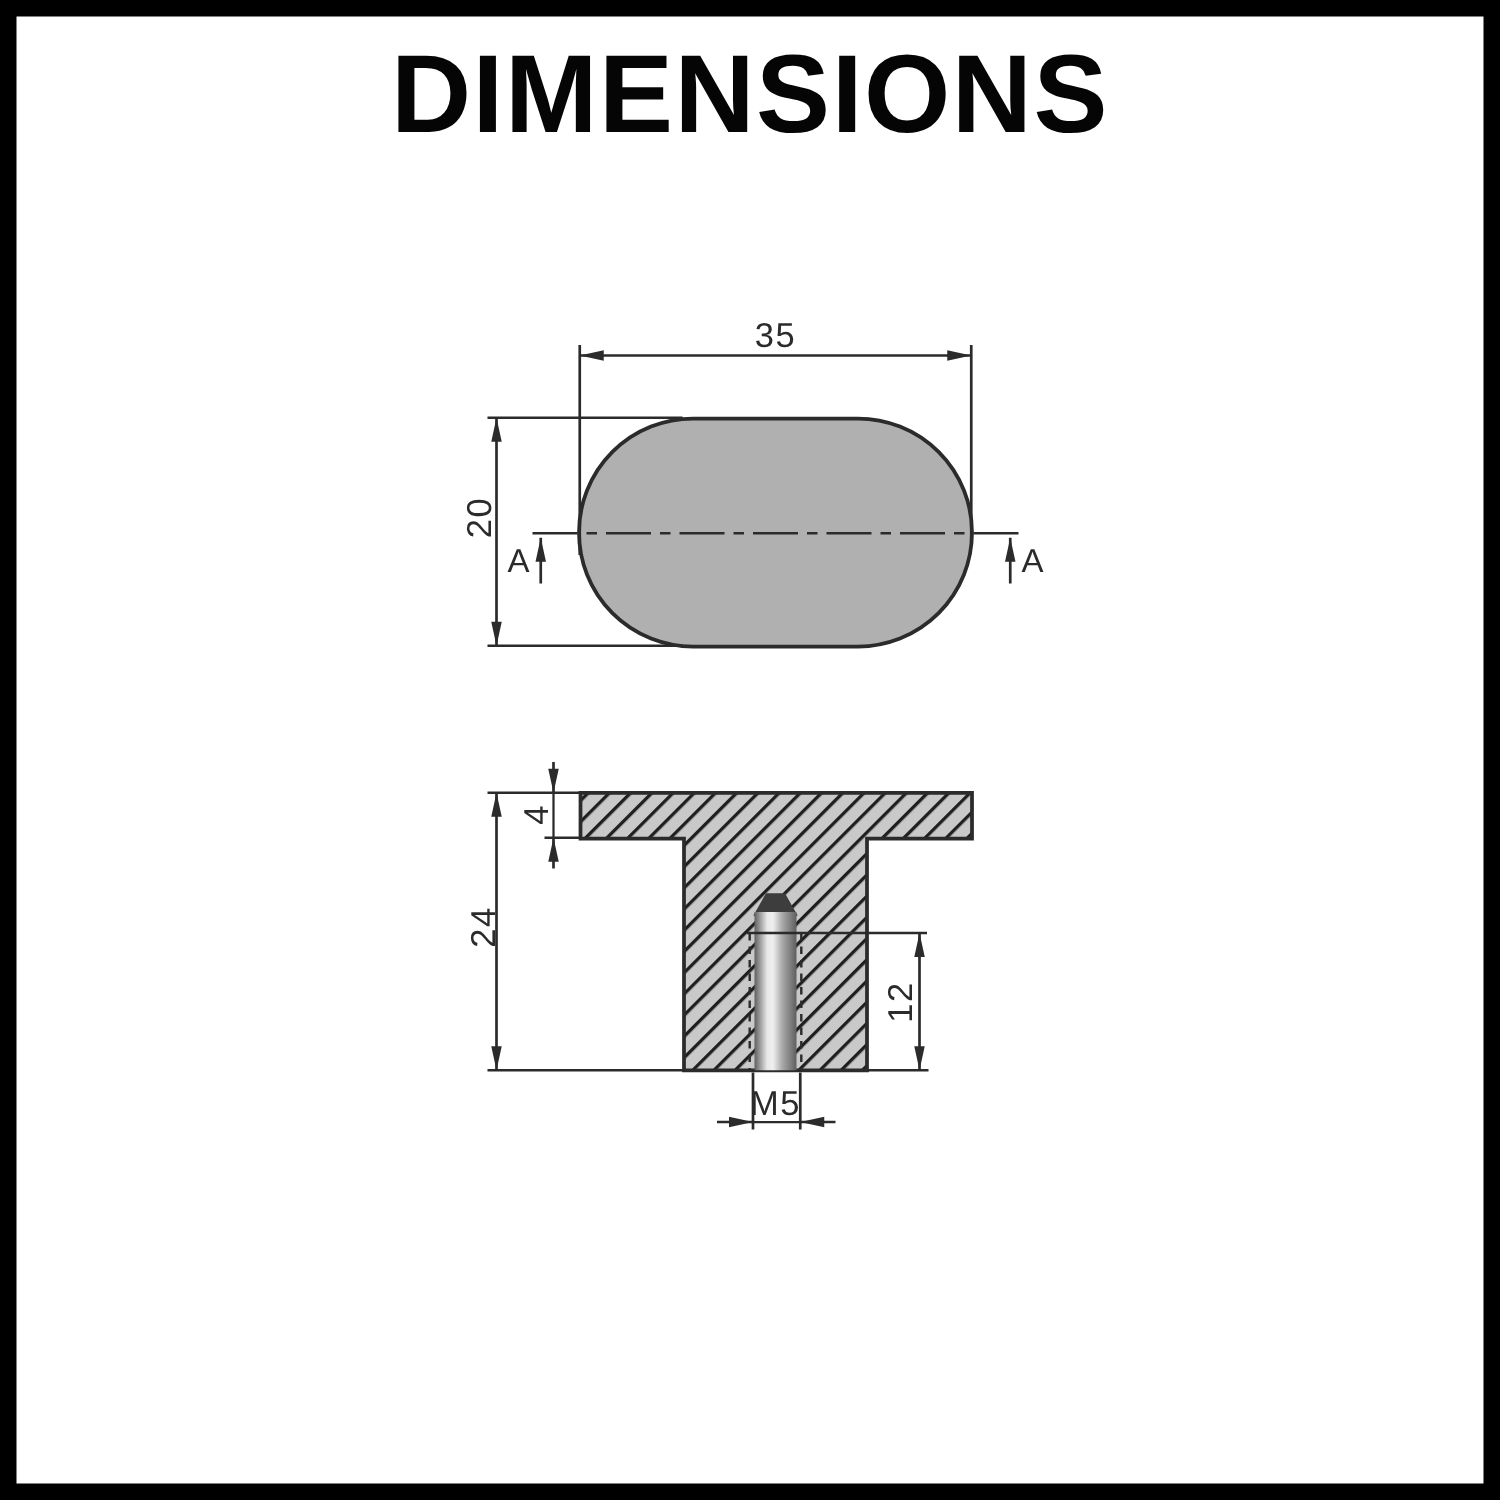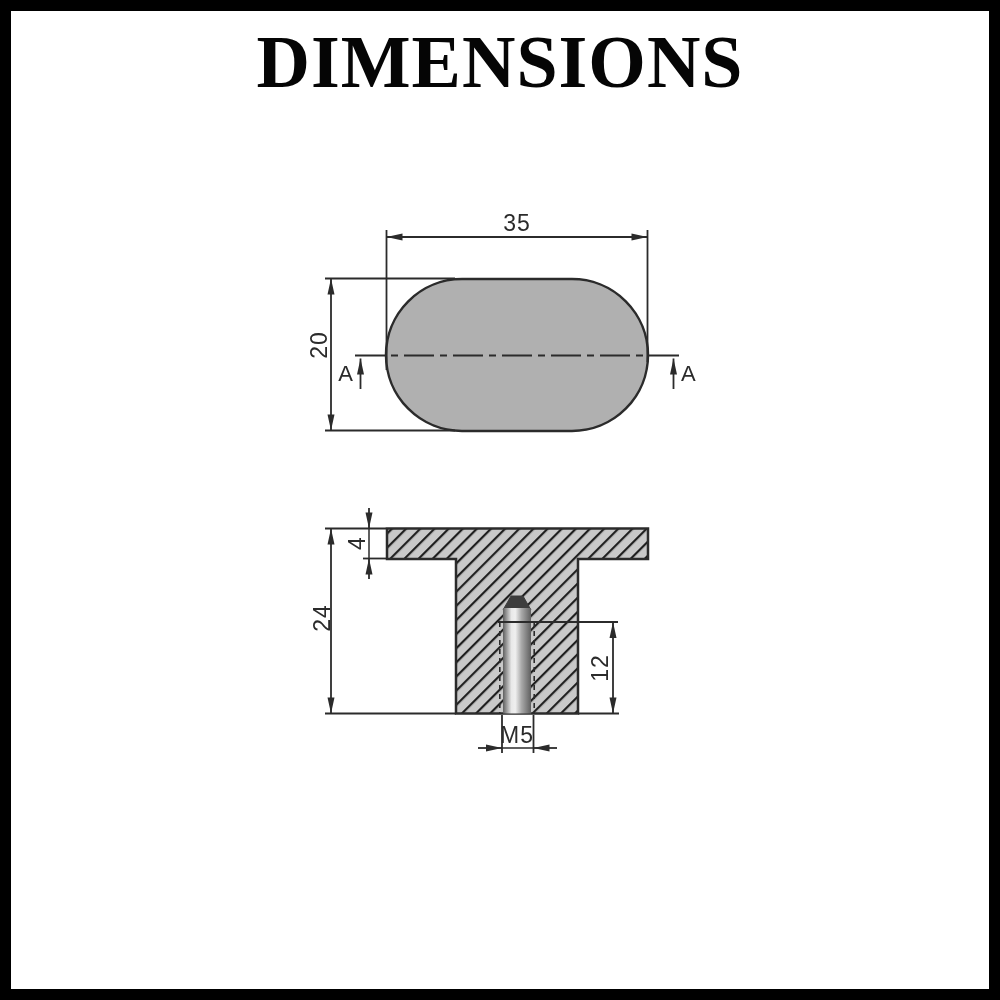--- a/index.html
+++ b/index.html
@@ -1,21 +1,21 @@
 <!DOCTYPE html>
 <html style="--frame: #000000; --title: #050505; --line: #2b2b2b; --text: #2b2b2b; --part-fill: #b0b0b0; --hatch-bg: #c9c9c9; --hatch-line: #1f1f1f; --cone: #3d3d3d; --cyl-edge: #5f5f5f; --cyl-light: #e8e8e8; --cyl-highlight: #efefef; --cyl-mid: #a9a9a9;"><head>
 <meta charset="utf-8">
 <style>
   html,body{margin:0;padding:0;background:#ffffff;}
   body{width:1000px;height:1000px;position:relative;overflow:hidden;
        font-family:"Liberation Sans", sans-serif;}
   .frame{position:absolute;inset:0;border:11px solid var(--frame,#000);box-sizing:border-box;}
   .page-title{position:absolute;top:20px;left:0;right:0;margin:0;text-align:center;
       font-size:74px;font-weight:700;letter-spacing:1px;color:var(--title,#050505);
-      font-family:Liberation Serif, serif;}
+      font-family:Liberation Sans, sans-serif;}
   svg{position:absolute;top:0;left:0;}
   .outline{fill:var(--part-fill);stroke:var(--line);stroke-width:2.5;}
   .hatched{fill:url(#hatch);stroke:var(--line);stroke-width:2.5;}
   .dimline{stroke:var(--line);stroke-width:1.8;fill:none;}
   .extline{stroke:var(--line);stroke-width:1.8;fill:none;}
   .thinline{stroke:var(--line);stroke-width:1.5;fill:none;}
   .centerline{stroke:var(--line);stroke-width:1.8;fill:none;stroke-dasharray:30 6 7 6;}
   .threadline{stroke:var(--line);stroke-width:1.6;fill:none;stroke-dasharray:5 4;}
   .dim{font-family:"Liberation Sans", sans-serif;font-size:23px;letter-spacing:1px;
        fill:var(--text);}

